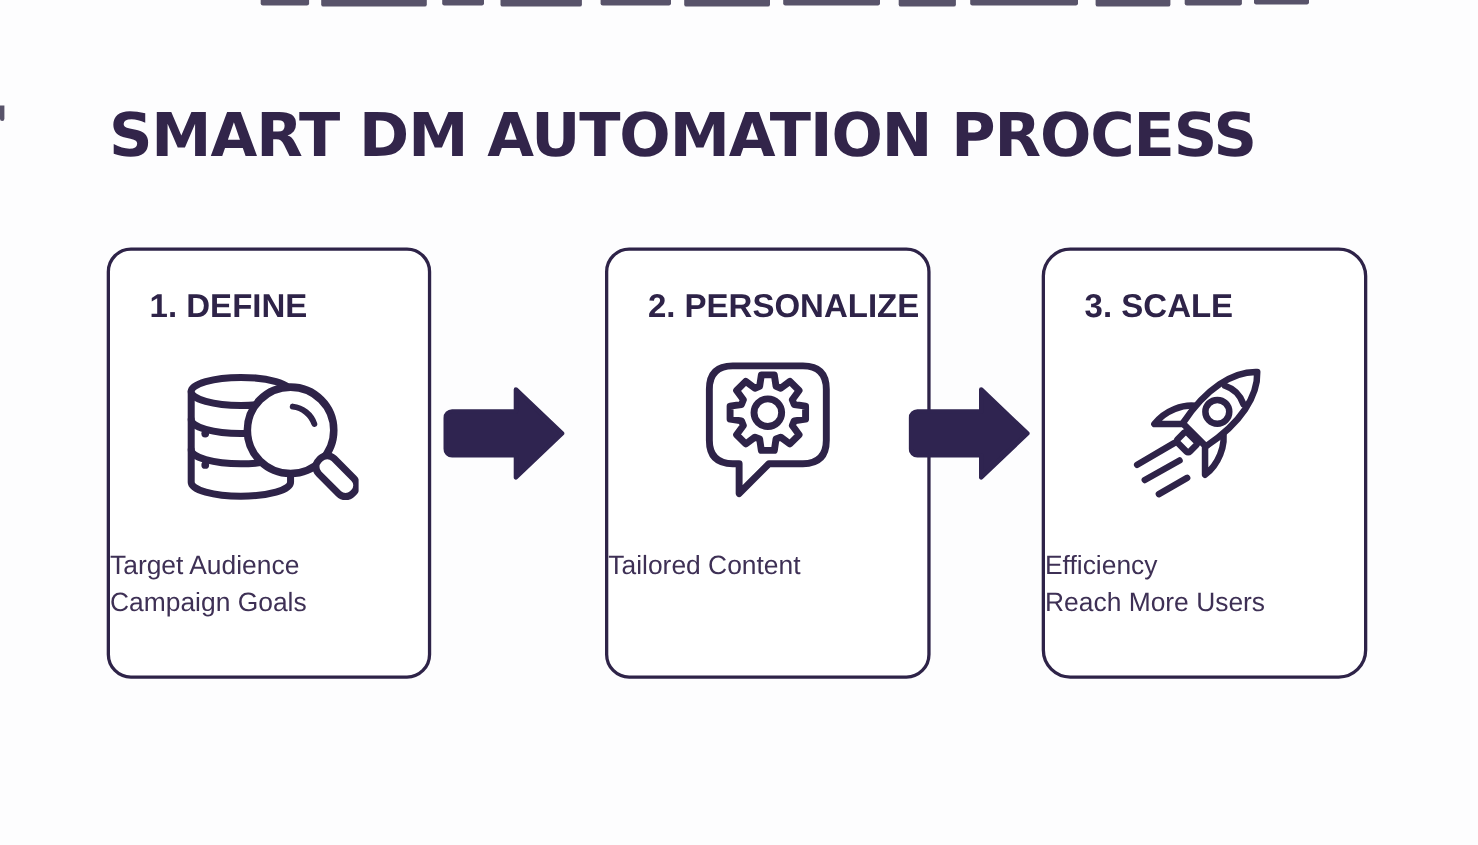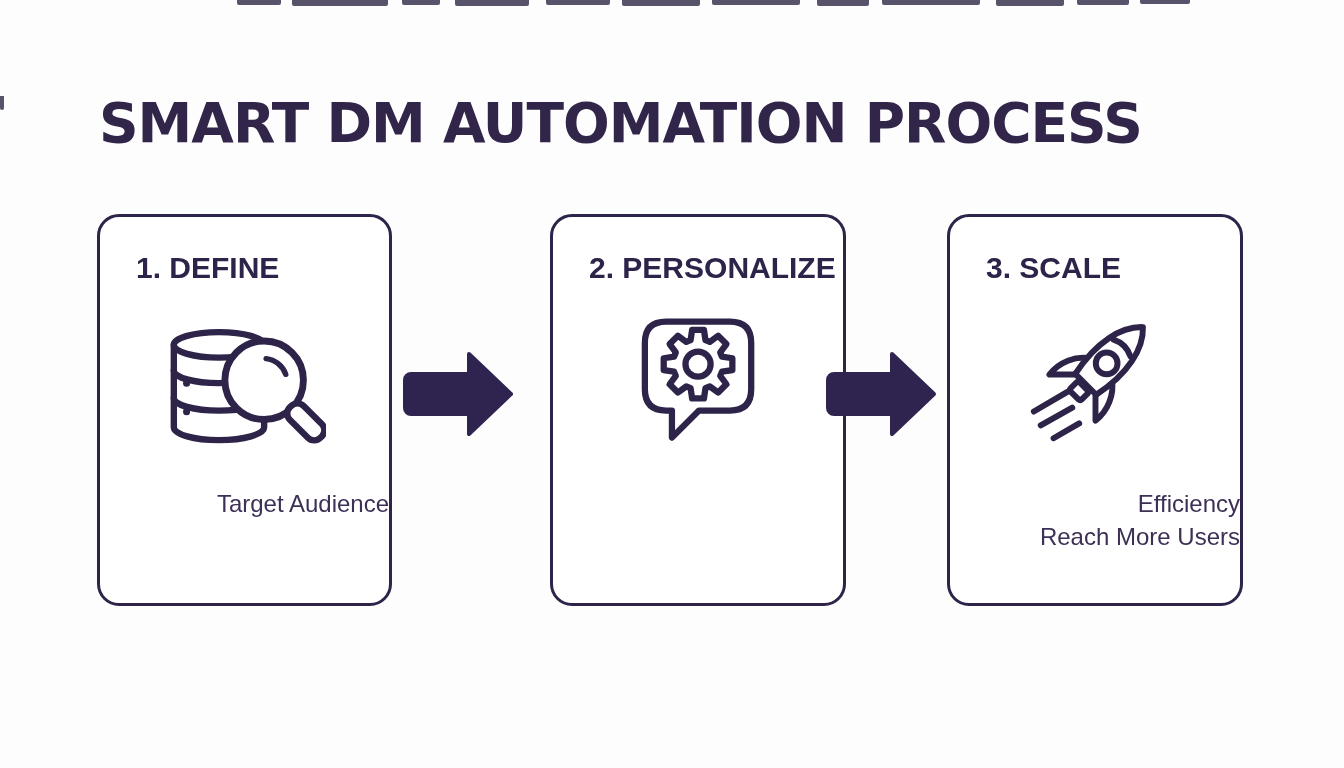--- a/index.html
+++ b/index.html
@@ -25,34 +25,34 @@
   
   .page-title{
     position:absolute;left:99px;top:96px;
     font-family:"DejaVu Sans", sans-serif;
     font-weight:bold;font-size:55px;line-height:55px;
     letter-spacing:-1px;color:var(--title-ink);
     white-space:nowrap;
   }
   
   .step-card{
-    position:absolute;top:214px;height:392px;width:296px;
+    position:absolute;top:225px;height:392px;width:296px;
     background:#fff;border:3.5px solid var(--ink);border-radius:22px;
   }
   .card-1{left:97px;width:295px;}
   .card-2{left:521px;margin-left:29px;}
-  .card-3{left:947px;}
+  .card-3{left:947px;border-radius:26px;}
   .step-heading{
     position:absolute;left:36px;top:34px;
     font-weight:bold;font-size:30px;letter-spacing:0px;
     color:var(--ink);white-space:nowrap;
   }
   .step-caption{
     position:absolute;left:0;right:0;top:270px;
-    text-align:right;font-size:24px;line-height:33px;
+    text-align:left;font-size:24px;line-height:33px;
     color:var(--caption-ink);
   }
   .icon-svg{position:absolute;color:var(--ink);}
   .icon-db{left:64px;top:106px;width:162px;height:138px;}
   .icon-bubble{left:88px;top:100px;width:116px;height:132px;}
   .icon-rocket{left:70px;top:88px;width:148px;height:148px;}
   
   .flow-arrow{position:absolute;top:350px;width:112px;height:88px;color:var(--arrow);}
   .arrow-1{left:403px;}
   .arrow-2{left:826px;}
@@ -95,38 +95,43 @@
       <circle cx="102" cy="58" r="40" fill="#ffffff" stroke-width="7"></circle>
       <path d="M104,36 A24 24 0 0 1 124,52" stroke-width="5.5"></path>
 
       <g transform="translate(102,58) rotate(-45)">
         <rect x="-10" y="38" width="20" height="44" rx="9" fill="#ffffff"></rect>
       </g>
     </svg>
 
     <div class="step-caption">
       <div>Target Audience</div>
+      <div>Campaign Goals</div>
     </div>
   </div>
 
   <svg class="flow-arrow arrow-1" viewBox="0 0 112 88">
     <path d="M8,24 H66 V4 L108,44 L66,84 V64 H8 a6 6 0 0 1 -6,-6 V30 a6 6 0 0 1 6,-6 Z" fill="currentColor" stroke="currentColor" stroke-width="4" stroke-linejoin="round"></path>
   </svg>
 
   <div class="step-card card-2">
     <div class="step-heading">2. PERSONALIZE</div>
 
     <svg class="icon-svg icon-bubble" viewBox="0 0 120 135" fill="none" stroke="currentColor" stroke-width="6.5" stroke-linecap="round" stroke-linejoin="round">
 
       <path d="M26,4 H92 Q114,4 114,26 V74 Q114,96 92,96 H60 L32,124 V96 H26 Q4,96 4,74 V26 Q4,4 26,4 Z" fill="#ffffff"></path>
 
       <polygon id="gear-polygon" points="94.5,41.9 94.5,54.1 83.8,55.7 82.0,60.1 88.4,68.8 79.8,77.4 71.1,71.0 66.7,72.8 65.1,83.5 52.9,83.5 51.3,72.8 46.9,71.0 38.2,77.4 29.6,68.8 36.0,60.1 34.2,55.7 23.5,54.1 23.5,41.9 34.2,40.3 36.0,35.9 29.6,27.2 38.2,18.6 46.9,25.0 51.3,23.2 52.9,12.5 65.1,12.5 66.7,23.2 71.1,25.0 79.8,18.6 88.4,27.2 82.0,35.9 83.8,40.3" fill="#ffffff"></polygon>
       <circle cx="59" cy="48" r="13" fill="#ffffff"></circle>
     </svg>
 
+    <div class="step-caption">
+      <div>Tailored Content</div>
+      <div></div>
+    </div>
   </div>
 
   <svg class="flow-arrow arrow-2" viewBox="0 0 112 88">
     <path d="M8,24 H66 V4 L108,44 L66,84 V64 H8 a6 6 0 0 1 -6,-6 V30 a6 6 0 0 1 6,-6 Z" fill="currentColor" stroke="currentColor" stroke-width="4" stroke-linejoin="round"></path>
   </svg>
 
   <div class="step-card card-3">
     <div class="step-heading">3. SCALE</div>
 
     <svg class="icon-svg icon-rocket" viewBox="0 0 150 150" fill="none" stroke="currentColor" stroke-width="6" stroke-linecap="round" stroke-linejoin="round">

